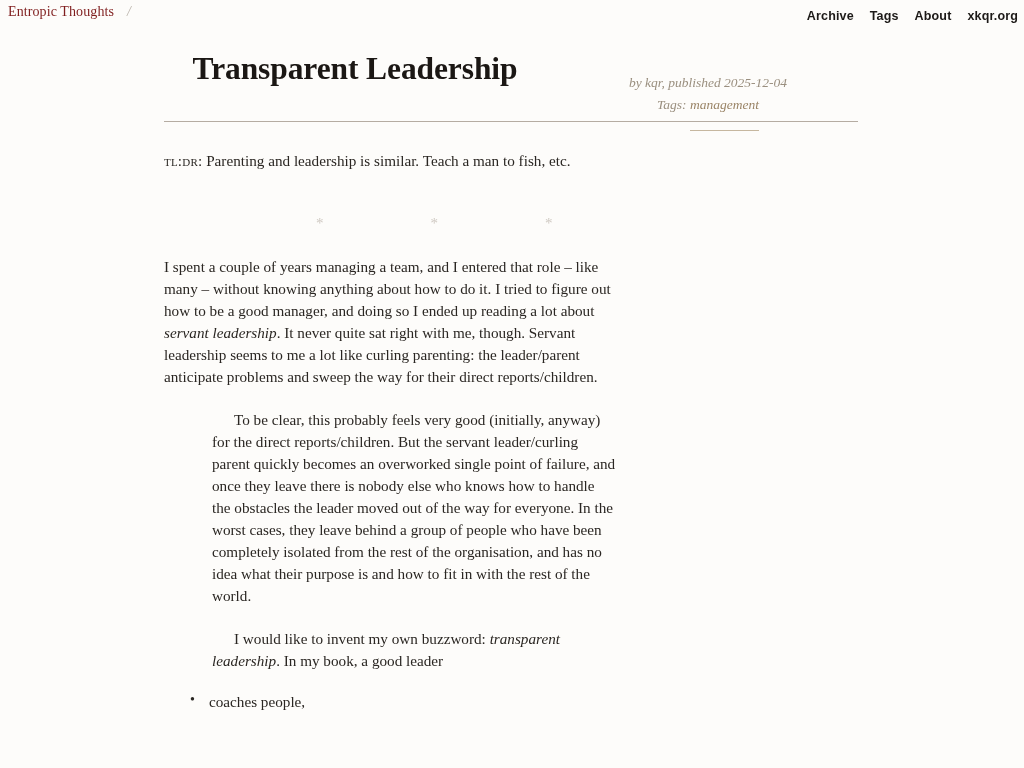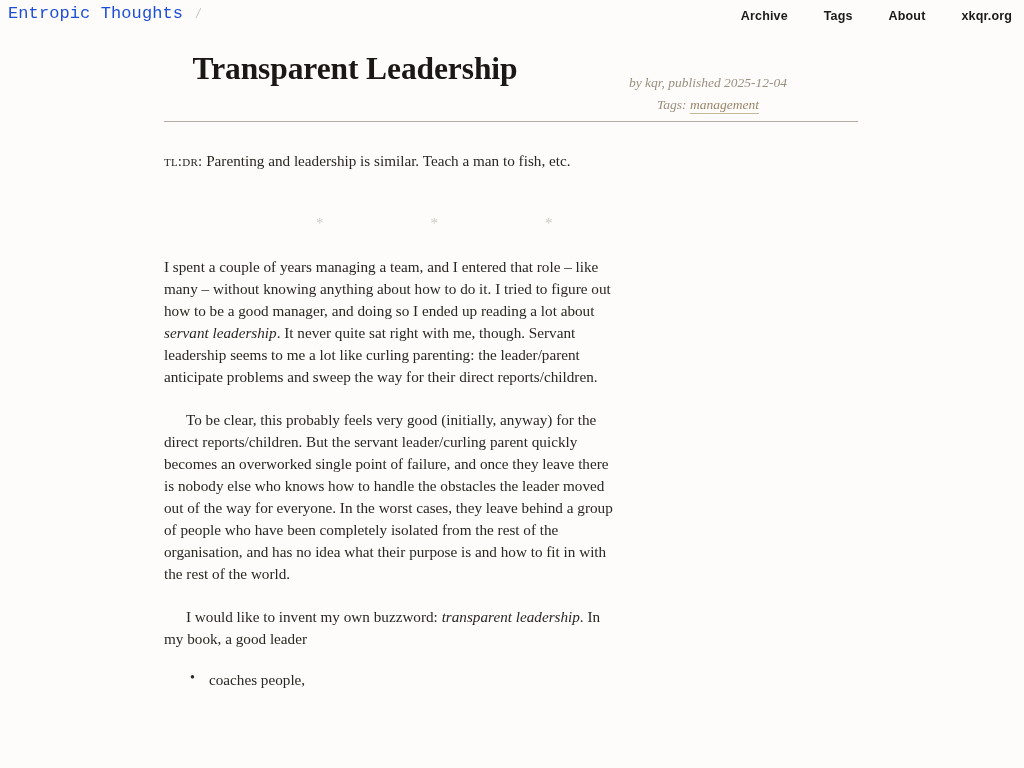--- a/index.html
+++ b/index.html
@@ -24,45 +24,45 @@
   }
   .brand-group {
     position: absolute;
     left: 8px;
     top: 4px;
     display: flex;
     align-items: baseline;
     white-space: nowrap;
   }
   .site-title {
-    font-family: Liberation Mono, monospace;
-    font-size: 17px;
-    color: #1d4ed8;
+    font-family: Liberation Serif, serif;
+    font-size: 14px;
+    color: #7f1d1d;
     letter-spacing: .1px;
     text-decoration: none;
   }
   .crumb-sep {
     margin: 0 10px 0 13px;
     color: #b9b2aa;
     font-size: 14px;
     font-style: italic;
   }
   .crumb-current {
     font-style: italic;
     font-size: 15px;
     color: #8e867d;
     letter-spacing: .1px;
   }
   .site-nav {
     position: absolute;
-    right: 12px;
+    right: 6px;
     top: 9px;
     display: flex;
     align-items: baseline;
-    gap: 36px;
+    gap: 16px;
   }
   .nav-link {
     font-family: "Liberation Sans", "DejaVu Sans", sans-serif;
     font-size: 12.5px;
     font-weight: bold;
     color: #1c1917;
     text-decoration: none;
     letter-spacing: .15px;
   }
 
@@ -95,21 +95,21 @@
     font-style: italic;
     font-size: 13.5px;
     line-height: 1.62;
     color: #9a8f7f;
   }
   .post-meta .meta-line { display: block; white-space: nowrap; }
   .tag-link {
     color: #9a8466;
     text-decoration: none;
     border-bottom: 1px solid #c6b79f;
-    padding-bottom: 1px;
+    padding-bottom: 18px;
   }
 
   
   .rule {
     height: 1px;
     background: #b5aca2;
     margin: 29px 166px 0 164px;
   }
 
   
@@ -132,21 +132,21 @@
     margin: 41px 0 0 0;
     padding-left: 152px;
     color: #cfc9c2;
     font-size: 15px;
     letter-spacing: 46px;
   }
   .para {
     margin: 0;
     padding-top: 21px;
   }
-  .para.indented { text-indent: 22px; }
+  .para.indented { text-indent: 22px; margin-left: 48px; }
   .para em { font-style: italic; }
 
   .bullets {
     list-style: none;
     margin: 12px 0 0 0;
     padding: 0;
   }
   .bullets li {
     position: relative;
     padding: 0 0 0 45px;

